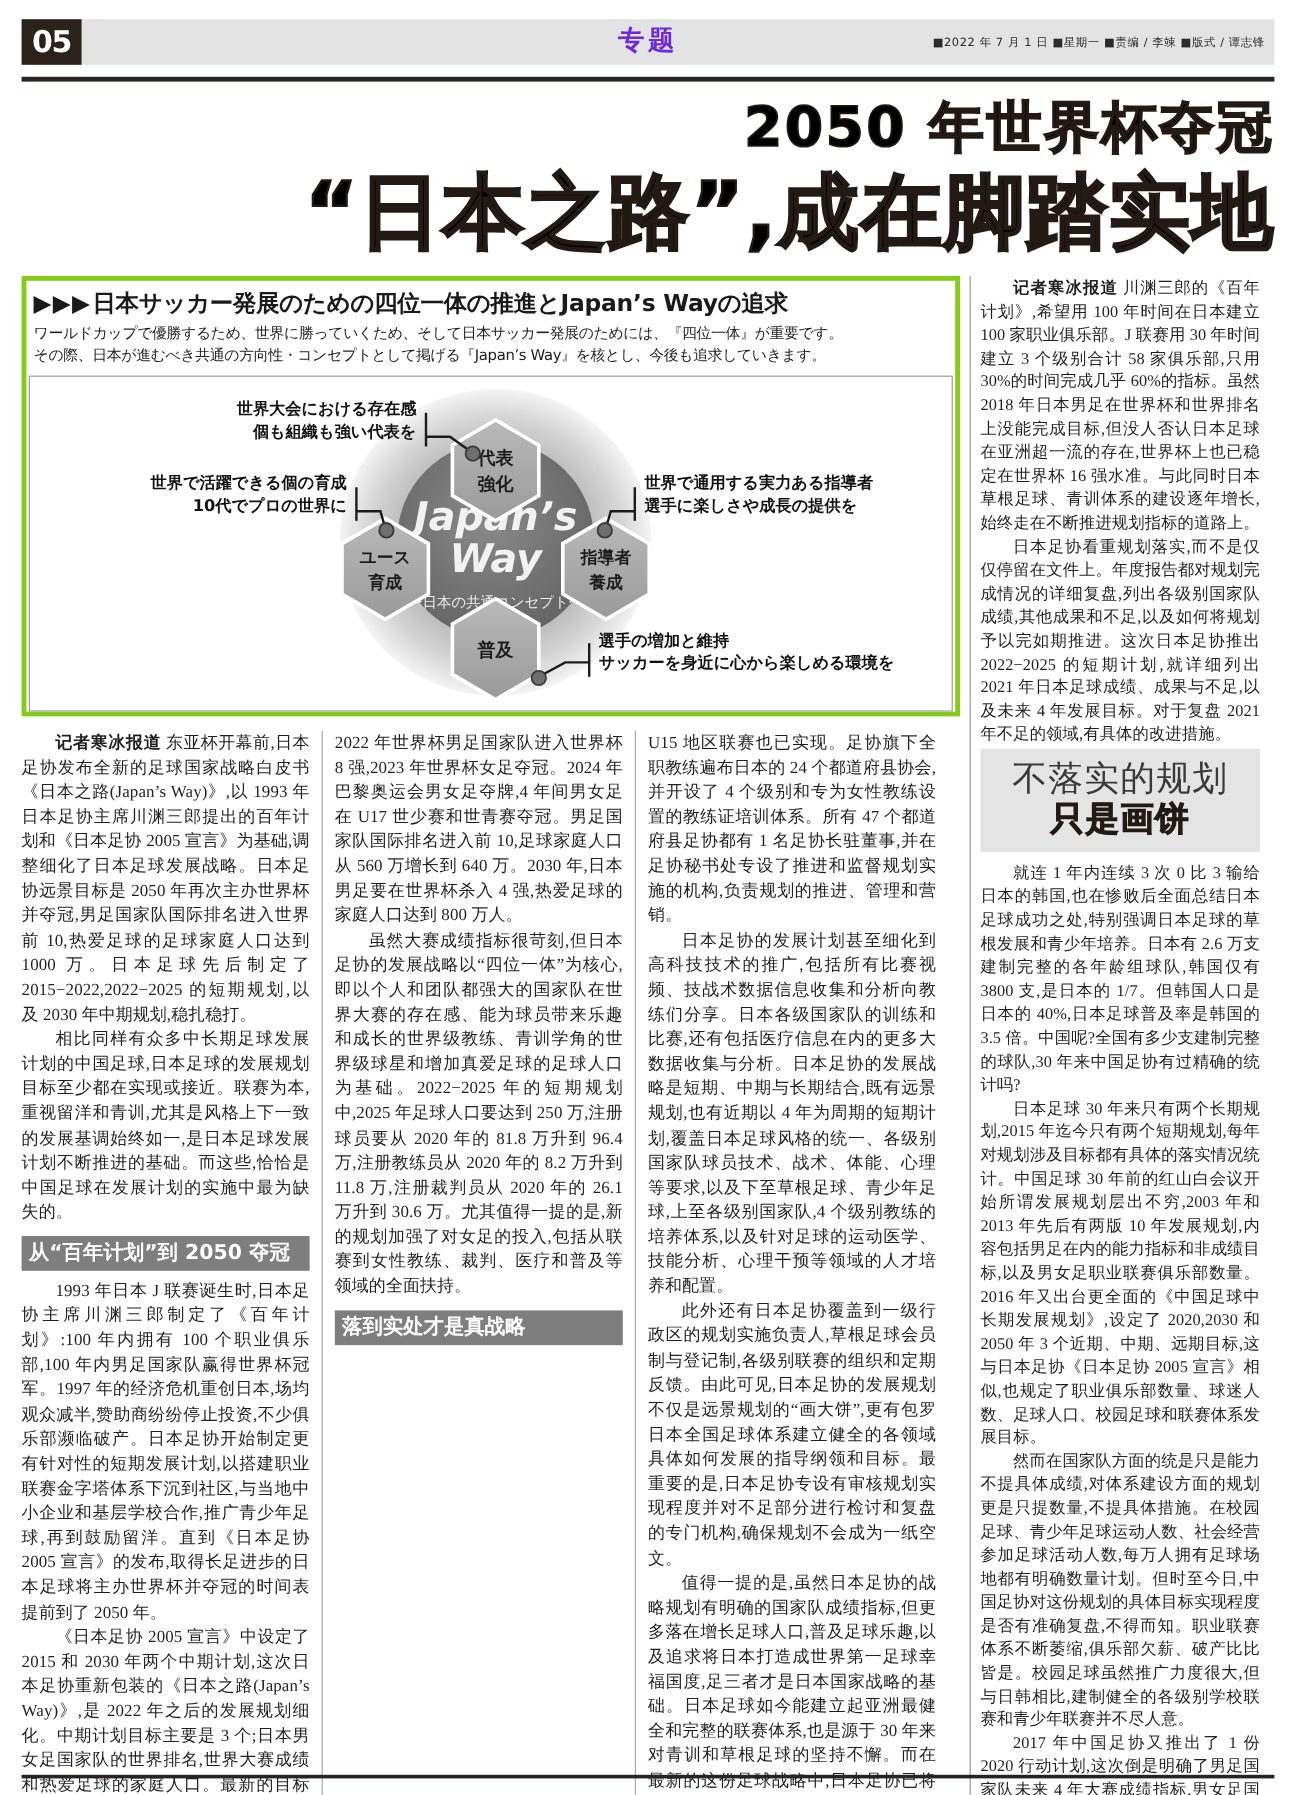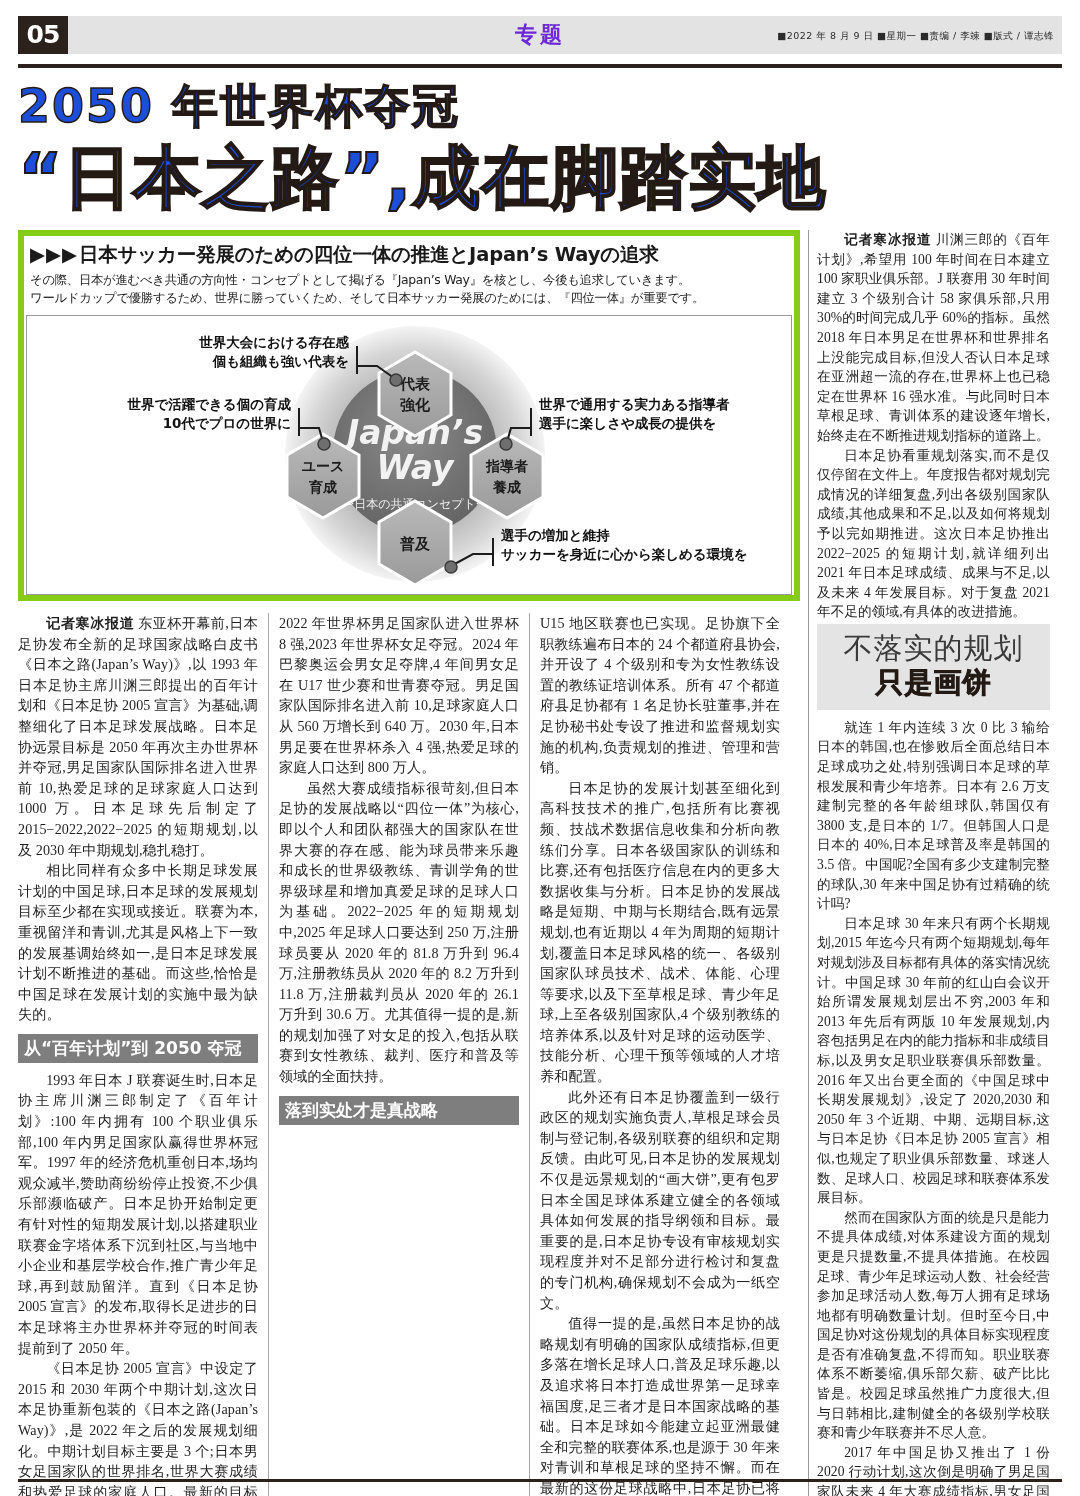--- a/index.html
+++ b/index.html
@@ -28,40 +28,40 @@
     letter-spacing:3px;color:#6d28d9;
   }
   .masthead-meta{
     position:absolute;right:8px;top:0;height:38px;line-height:40px;
     font-family:"DejaVu Sans","Liberation Sans",sans-serif;font-size:9.5px;color:#2b2b2b;
     letter-spacing:.5px;white-space:nowrap;
   }
   .masthead-rule{margin:2px 18px 0 18px;height:4px;background:#2b211d;}
 
   
-  .headline{margin:12px 18px 0 18px;text-align:left;color:#1d4ed8;}
+  .headline{margin:12px 18px 0 18px;text-align:right;color:#000000;}
   .headline-1{
     font-family:"DejaVu Sans","Liberation Sans",sans-serif;font-weight:bold;
     font-size:46px;line-height:52px;letter-spacing:2px;
     -webkit-text-stroke:1.4px #231a16;
   }
   .headline-2{
     font-family:"DejaVu Sans","Liberation Sans",sans-serif;font-weight:bold;
     font-size:68px;line-height:76px;letter-spacing:1px;margin-top:8px;
     -webkit-text-stroke:2px #231a16;
   }
 
   
   .content{position:relative;margin:14px 18px 0 18px;display:flex;gap:0;}
   .left-block{width:782px;flex:0 0 782px;}
   .vrule{width:1px;background:#9a9a9a;margin:0 8px;flex:0 0 1px;}
   .right-col{width:233px;flex:0 0 233px;}
 
   
-  .jp-box{border:6px solid #84cc16;padding:0;margin-bottom:10px;background:#fff;}
+  .jp-box{border:4px solid #84cc16;padding:0;margin-bottom:10px;background:#fff;}
   .jp-title{
     padding:7px 8px 4px 6px;
     font-family:"DejaVu Sans","Liberation Sans",sans-serif;font-weight:bold;
     font-size:19.5px;line-height:24px;color:#1a1a1a;letter-spacing:-.2px;white-space:nowrap;
   }
   .jp-tri{letter-spacing:1px;margin-right:1px;}
   .jp-lead{
     padding:0 8px 8px 6px;
     font-family:"DejaVu Sans","Liberation Sans",sans-serif;
     font-size:12.4px;line-height:18px;color:#1d1d1d;letter-spacing:-.3px;
@@ -113,40 +113,40 @@
 </style>
 </head>
 <body>
 
 <div class="page">
 
   <div class="masthead">
     <div class="masthead-bar"></div>
     <div class="page-badge">05</div>
     <div class="masthead-title">专题</div>
-    <div class="masthead-meta">■2022 年 8 月 9 日 ■星期一 ■责编 / 李竦 ■版式 / 谭志锋</div>
+    <div class="masthead-meta">■2022 年 7 月 1 日 ■星期一 ■责编 / 李竦 ■版式 / 谭志锋</div>
   </div>
   <div class="masthead-rule"></div>
 
   <div class="headline">
     <div class="headline-1">2050 年世界杯夺冠</div>
     <div class="headline-2">“日本之路”,成在脚踏实地</div>
   </div>
 
   <div class="content">
 
     <div class="left-block">
 
       <div class="jp-box">
         <div class="jp-title">
           <span class="jp-tri">▶▶▶</span><span>日本サッカー発展のための四位一体の推進とJapan’s Wayの追求</span>
         </div>
         <div class="jp-lead">
+          <div>ワールドカップで優勝するため、世界に勝っていくため、そして日本サッカー発展のためには、『四位一体』が重要です。</div>
           <div>その際、日本が進むべき共通の方向性・コンセプトとして掲げる『Japan’s Way』を核とし、今後も追求していきます。</div>
-          <div>ワールドカップで優勝するため、世界に勝っていくため、そして日本サッカー発展のためには、『四位一体』が重要です。</div>
         </div>
 
         <div class="diagram">
           <svg width="776" height="276" viewBox="0 0 776 276">
             <defs>
               <radialGradient id="halo" cx="50%" cy="50%" r="50%">
                 <stop offset="0%" stop-color="#9c9c9c"></stop>
                 <stop offset="55%" stop-color="#b4b4b4"></stop>
                 <stop offset="82%" stop-color="#d6d6d6"></stop>
                 <stop offset="100%" stop-color="#f4f4f4"></stop>

